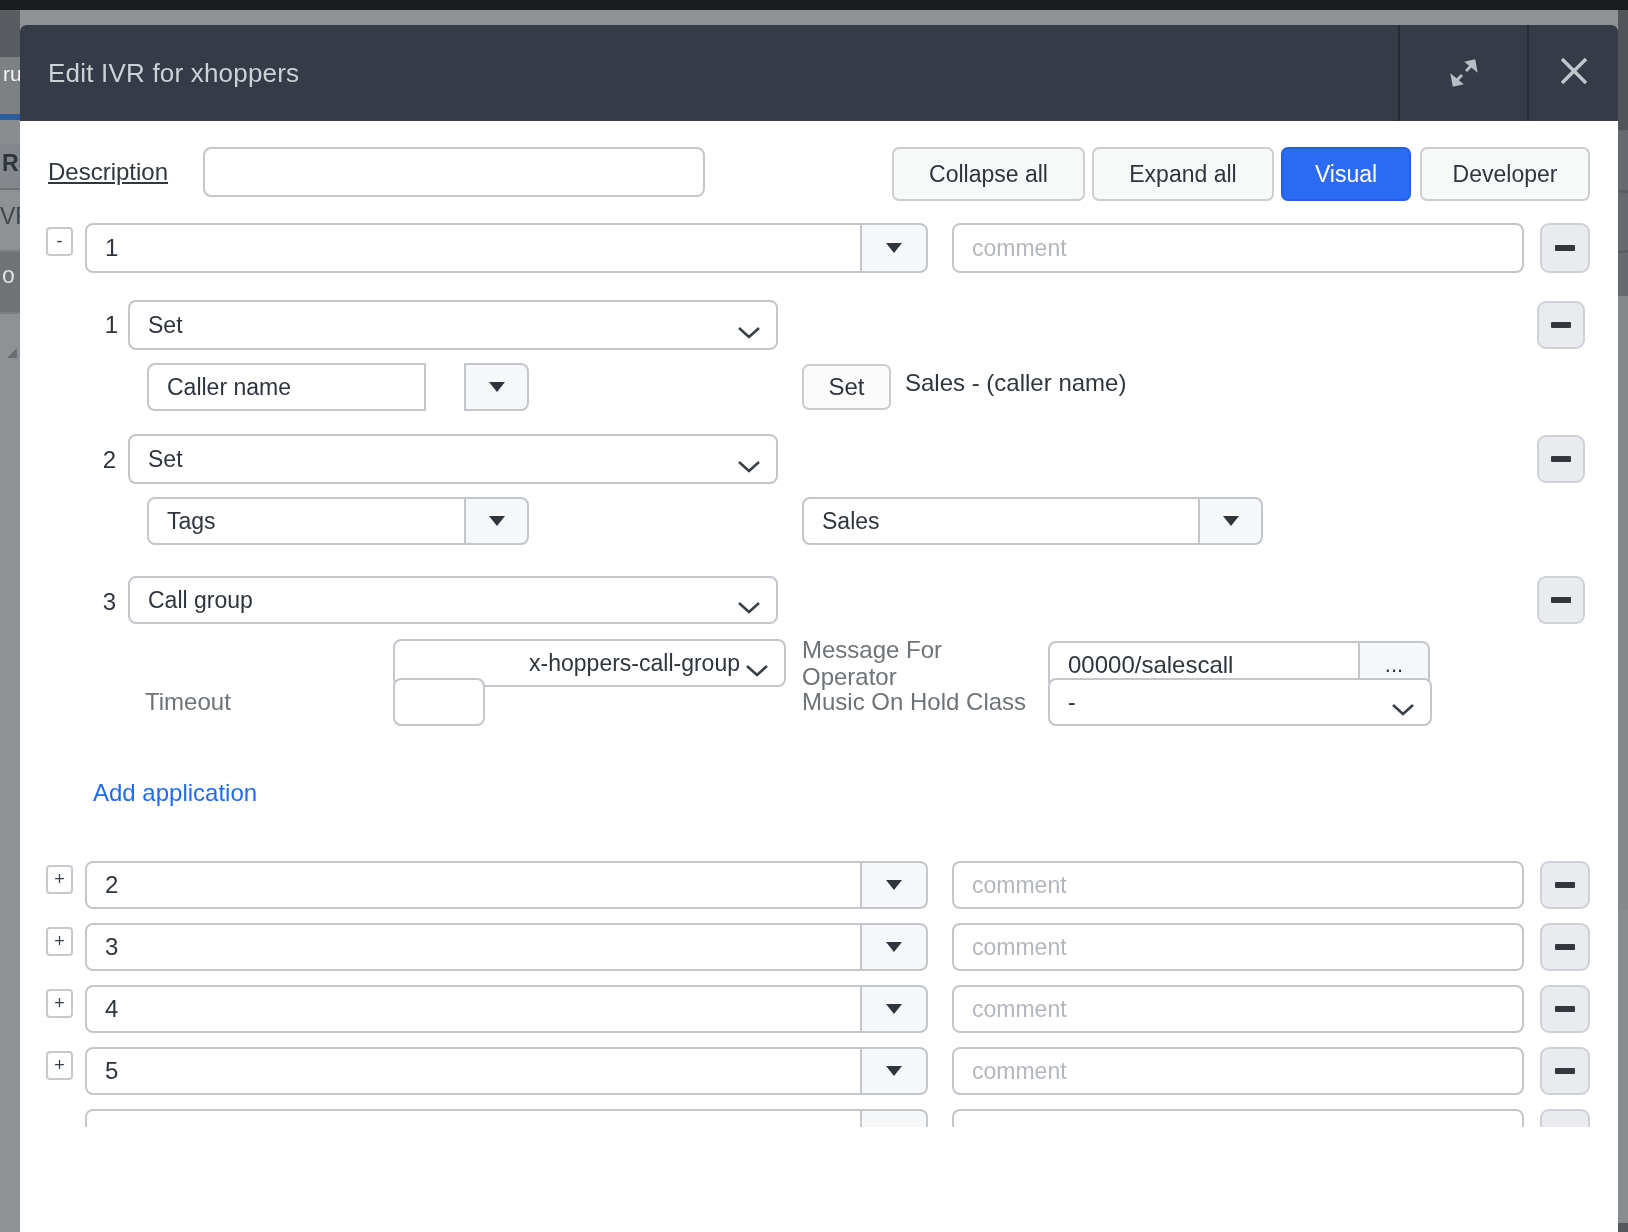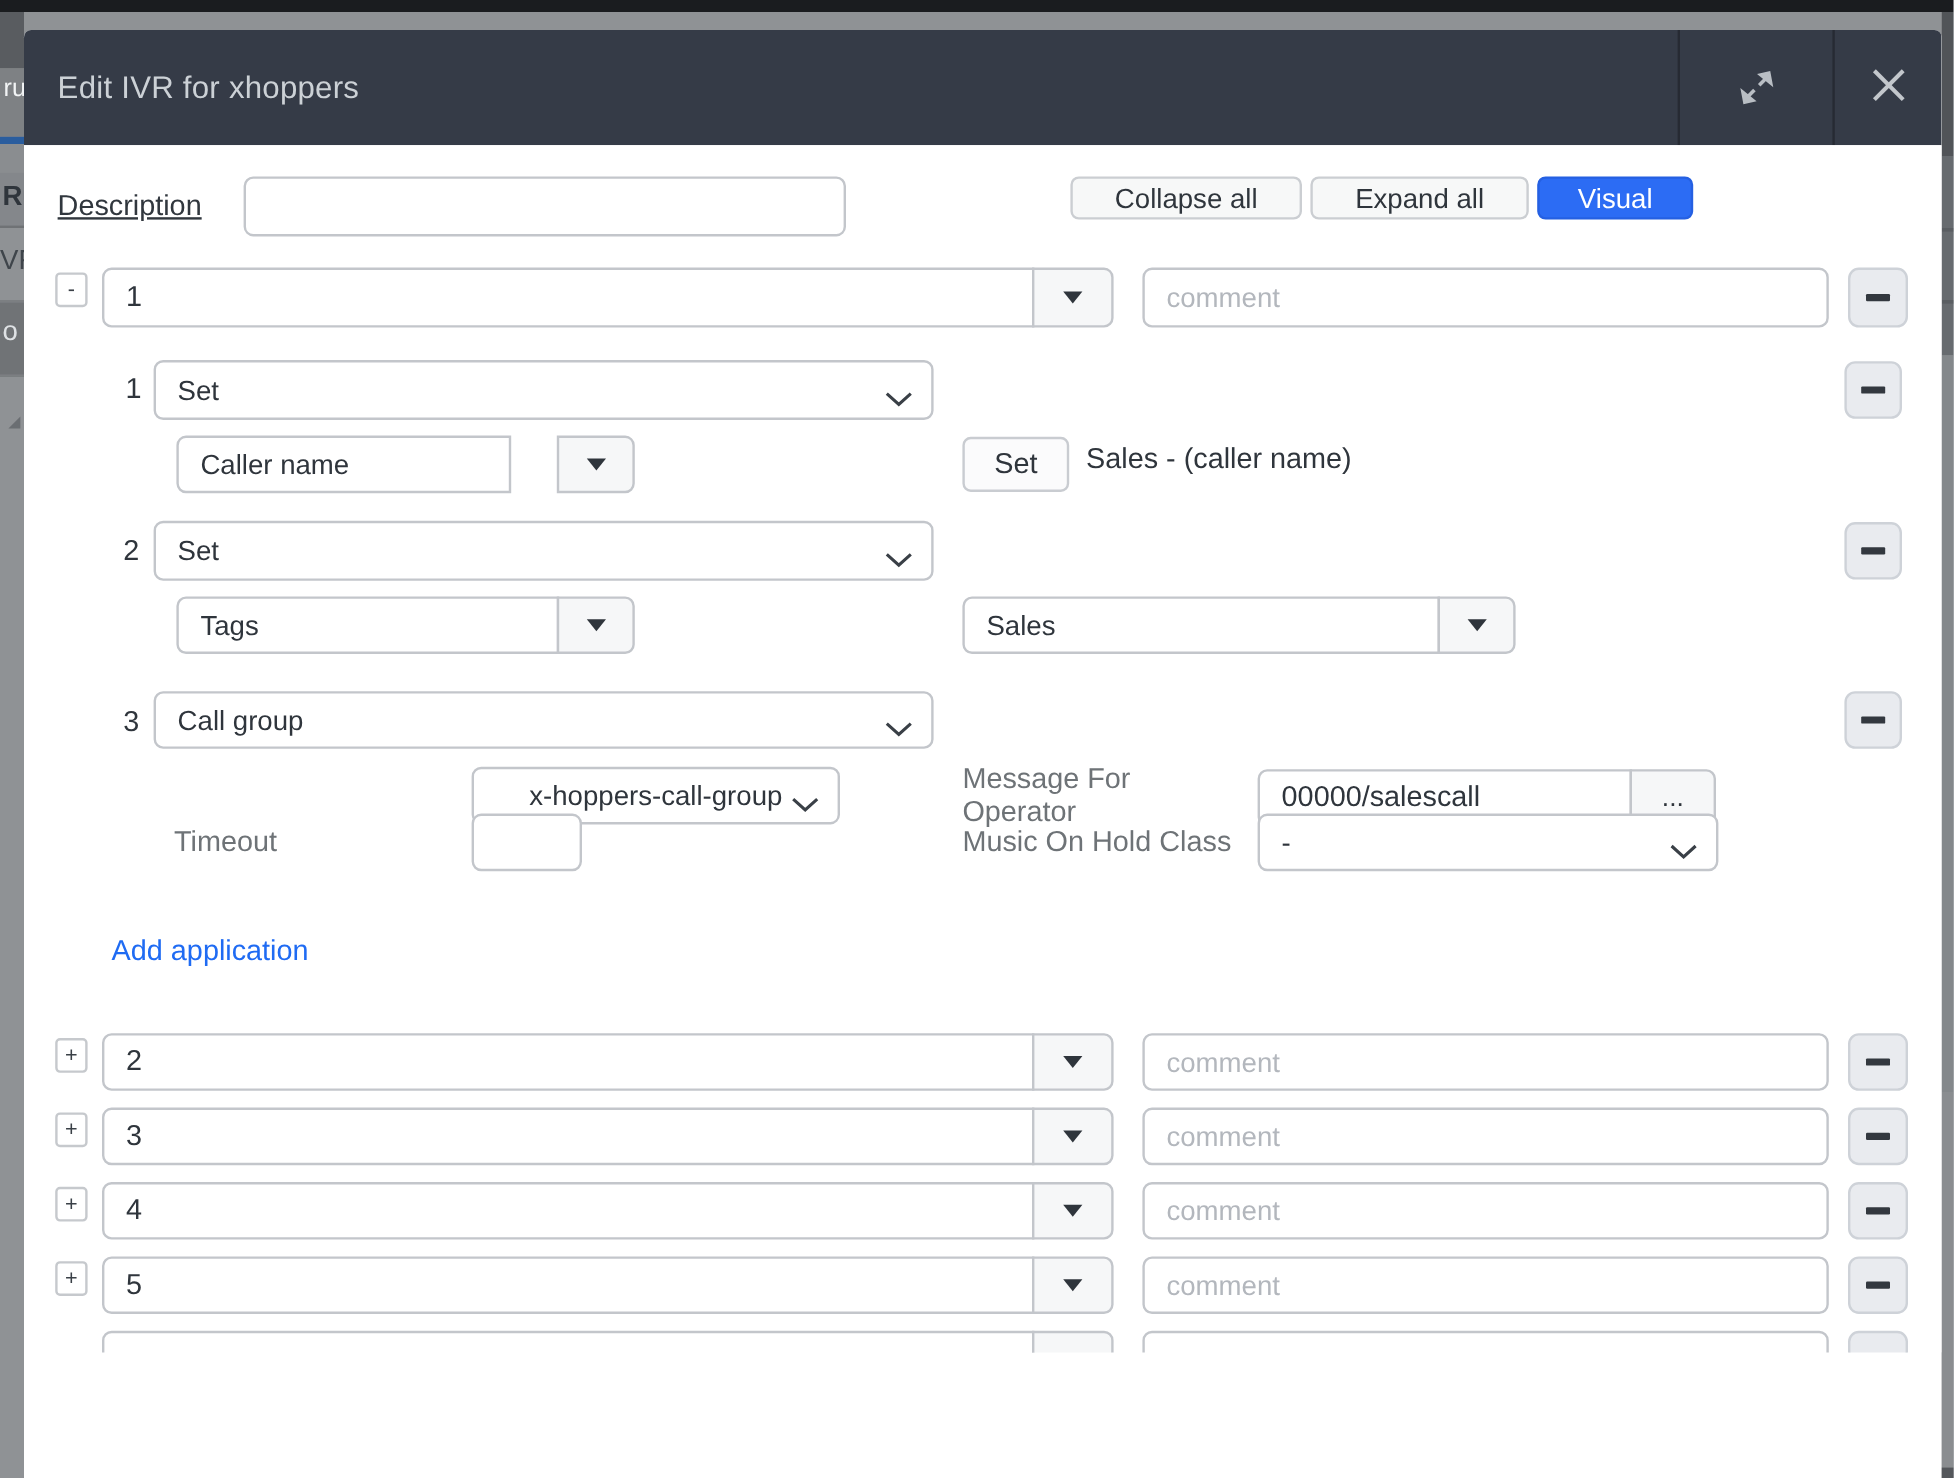--- a/index.html
+++ b/index.html
@@ -46,21 +46,21 @@
          border-top:10px solid #2f353c; }
 
   .minus-btn { position:absolute; width:50px; height:50px; background:#e9ebef; border:2px solid #ced2d8;
                border-radius:9px; display:flex; align-items:center; justify-content:center; cursor:pointer; }
   .minus-bar { width:20px; height:6px; background:#33383f; border-radius:1px; }
 
   .sq-btn { position:absolute; width:27px; height:29px; background:#fff; border:2px solid #c6c9cd;
             border-radius:4px; color:#3a4047; font-size:18px; display:flex; align-items:center;
             justify-content:center; cursor:pointer; }
 
-  .gbtn { position:absolute; height:36px; background:#f7f8f8; border:2px solid #cbced2; border-radius:7px;
+  .gbtn { position:absolute; height:54px; background:#f7f8f8; border:2px solid #cbced2; border-radius:7px;
           color:#2f353c; font-size:23px; display:flex; align-items:center; justify-content:center; cursor:pointer; }
   .gbtn.blue { background:#2c6cf4; border-color:#2560e2; color:#fff; }
   .gbtn.white { background:#fbfbfc; border-color:#c9ccd1; font-size:24px; }
 
   .num { position:absolute; width:30px; text-align:right; color:#2f353c; font-size:24px; }
   .link { position:absolute; color:#1f6bf3; font-size:24px; cursor:pointer; }
   .result-text { position:absolute; color:#2f353c; font-size:24px; white-space:nowrap; }
 </style>
 </head>
 <body>
@@ -126,20 +126,21 @@
       </div>
     </div>
 
     <div id="mbody">
 
       <div class="lbl" style="left:28px;top:37px;text-decoration:underline;">Description</div>
       <input class="ctrl" style="left: 183px; top: 26px; width: 502px;" value="">
       <div class="gbtn" style="left:872px;top:26px;width:193px;">Collapse all</div>
       <div class="gbtn" style="left:1072px;top:26px;width:182px;">Expand all</div>
       <div class="gbtn blue" style="left:1261px;top:26px;width:130px;">Visual</div>
+      <div class="gbtn" style="left:1400px;top:26px;width:170px;">Developer</div>
 
       <div class="sq-btn" style="left:26px;top:106px;">-</div>
       <input class="ctrl" style="left: 65px; top: 102px; width: 777px; border-radius: 8px 0px 0px 8px; font-size: 24px;" value="1">
       <div class="combo-btn" style="left:840px;top:102px;width:68px;">
           <span class="tri"></span>
         </div>
       <input class="ctrl" style="left: 932px; top: 102px; width: 572px;" placeholder="comment">
       <div class="minus-btn" style="left:1520px;top:102px;">
           <span class="minus-bar"></span>
         </div>
@@ -186,21 +187,21 @@
       <div class="ctrl sel" style="left:108px;top:455px;width:650px;height:48px;">
         <span>Call group</span>
         <span class="chev"><svg width="24" height="14" viewBox="0 0 24 14">
               <polyline points="2,2 12,11 22,2" fill="none" stroke="#3a4047" stroke-width="2.6"></polyline>
             </svg></span>
       </div>
       <div class="minus-btn" style="left:1517px;top:455px;width:48px;height:48px;">
           <span class="minus-bar"></span>
         </div>
 
-      <div class="ctrl sel centered" style="left:373px;top:518px;width:307px;height:48px;">
+      <div class="ctrl sel centered" style="left:373px;top:518px;width:393px;height:48px;justify-content:flex-end;">
         <span>x-hoppers-call-group</span>
         <span class="chev"><svg width="24" height="14" viewBox="0 0 24 14">
               <polyline points="2,2 12,11 22,2" fill="none" stroke="#3a4047" stroke-width="2.6"></polyline>
             </svg></span>
       </div>
       <div class="glbl" style="left:782px;top:515px;width:180px;line-height:27px;">Message For Operator</div>
       <input class="ctrl" style="left: 1028px; top: 520px; width: 312px; height: 48px; border-radius: 8px 0px 0px 8px; font-size: 24px;" value="00000/salescall">
       <div class="combo-btn" style="left:1338px;top:520px;width:72px;height:48px;font-size:22px;color:#2f353c;">...</div>
 
       <div class="glbl" style="left:125px;top:567px;">Timeout</div>

